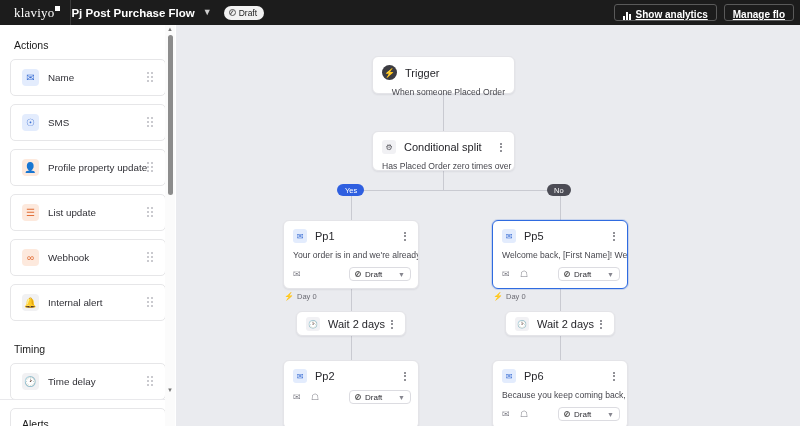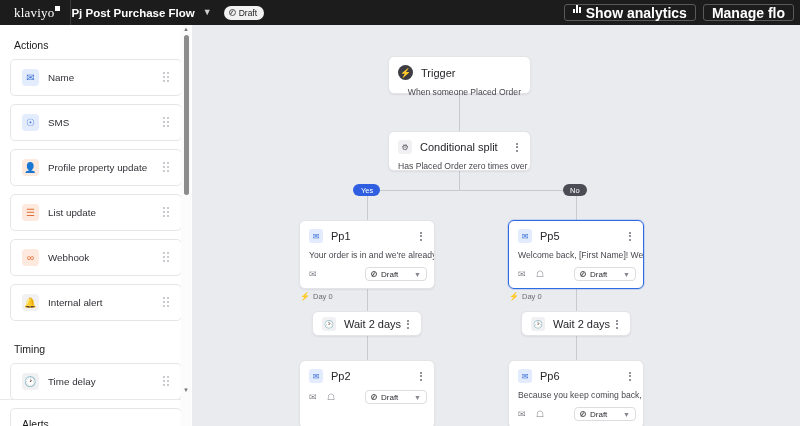--- a/index.html
+++ b/index.html
@@ -76,43 +76,44 @@
     width: 1.2px; height: 5.4px;
     background: #555;
     transform: rotate(35deg);
   }
   .hdr-spacer { flex: 1; }
   .hdr-btn {
     border: 1px solid #5a5a5a;
     border-radius: 3px;
     background: #1c1c1c;
     color: #ffffff;
-    font-size: 14px;
+    font-size: 10px;
     font-weight: bold;
     height: 17px;
     padding: 0 8px;
     display: flex;
-    align-items: flex-start;
+    align-items: flex-end;
     gap: 5px;
     margin-left: 7px;
     cursor: pointer;
     white-space: nowrap;
+    text-decoration: underline;
   }
   .bars-icon { display: flex; align-items: flex-end; gap: 1px; height: 8px; }
   .bars-icon i { width: 2px; background: #fff; display: block; }
   .bars-icon i:nth-child(1) { height: 4px; }
   .bars-icon i:nth-child(2) { height: 8px; }
   .bars-icon i:nth-child(3) { height: 6px; }
 
   
   .body { display: flex; height: 401px; }
 
   
   .sidebar {
-    width: 192px;
+    width: 176px;
     background: #ffffff;
     position: relative;
     overflow: hidden;
     flex: none;
   }
   .sb-inner { padding: 0 10px; }
   .sb-heading {
     font-size: 10.5px;
     color: #1a1a1a;
     padding: 14px 0 8px 4px;

